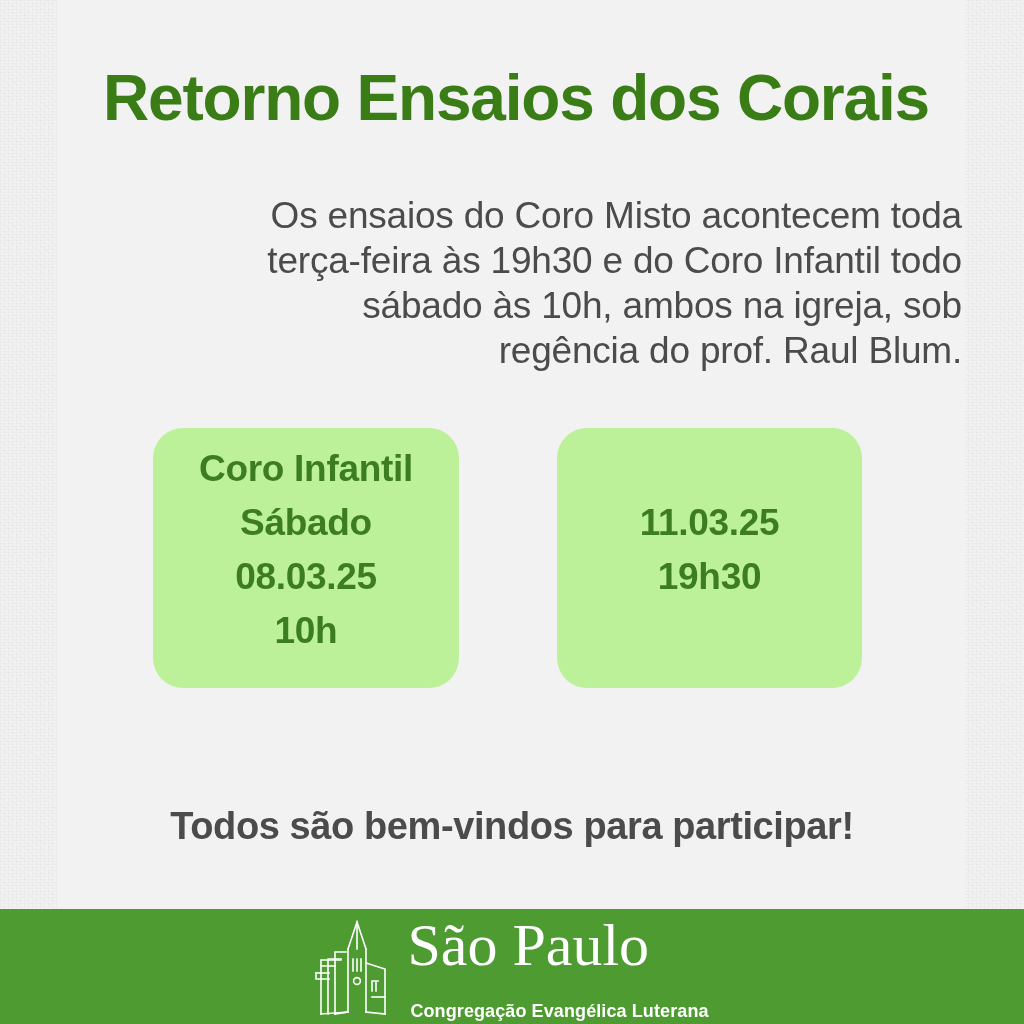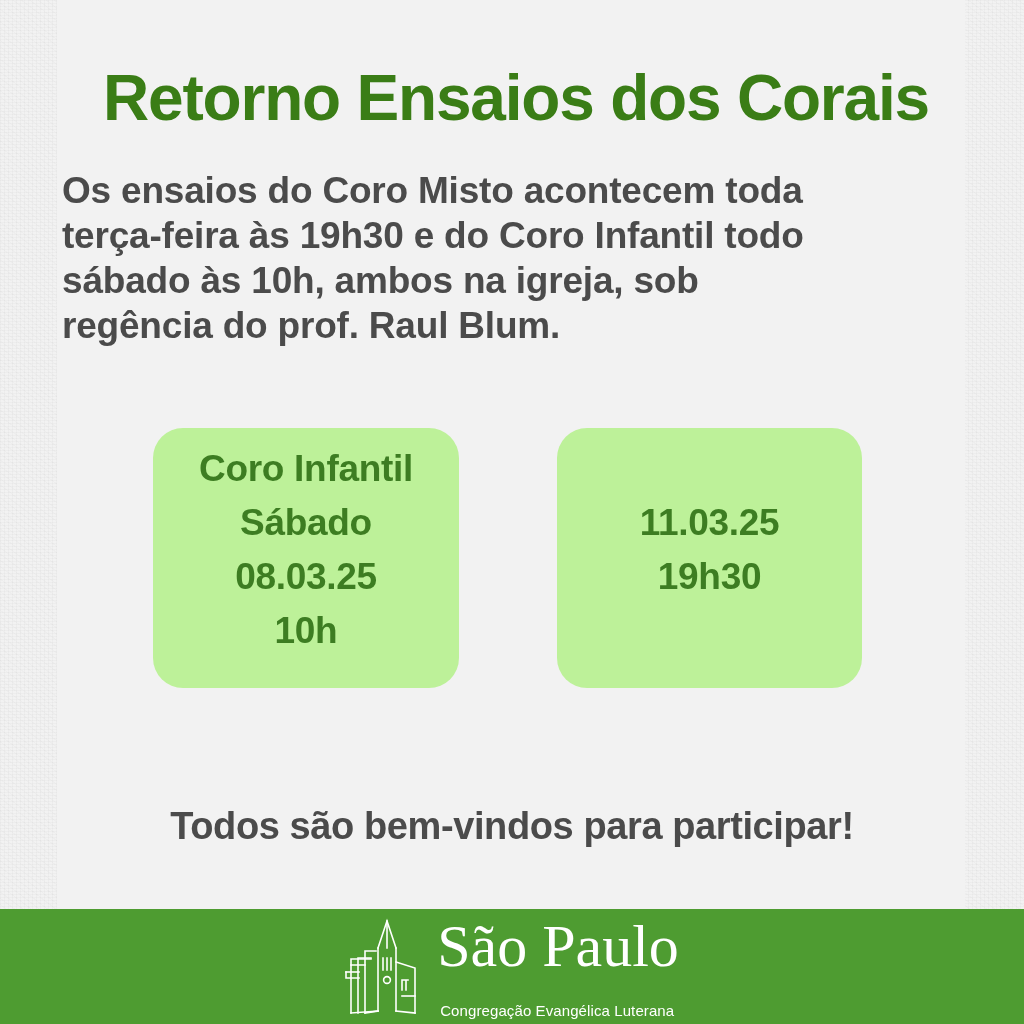--- a/index.html
+++ b/index.html
@@ -59,25 +59,25 @@
     letter-spacing: -1.2px;
     color: #3a7d16;
     line-height: 1.08;
     white-space: nowrap;
   }
 
   
   .body-text {
     position: absolute;
     left: 62px;
-    top: 168px;
+    top: 193px;
     width: 900px;
-    text-align: left;
+    text-align: right;
     font-size: 37px;
-    font-weight: 700;
+    font-weight: 400;
     color: #4b4b4b;
     line-height: 1.22;
     letter-spacing: -0.2px;
   }
   .body-text .ln { display: block; }
 
   
   .cards {
     position: absolute;
     left: 0;
@@ -163,22 +163,22 @@
   .logo-name {
     font-family: "Liberation Serif", serif;
     font-size: 60px;
     font-weight: 400;
     color: #ffffff;
     line-height: 0.98;
     letter-spacing: 0px;
     white-space: nowrap;
   }
   .logo-sub {
-    font-size: 15px;
-    font-weight: 400;
+    font-size: 18px;
+    font-weight: 700;
     color: #ffffff;
     line-height: 1.1;
     letter-spacing: 0.1px;
     white-space: nowrap;
     margin-top: 2px;
     margin-left: 3px;
   }
 </style>
 </head>
 <body>

